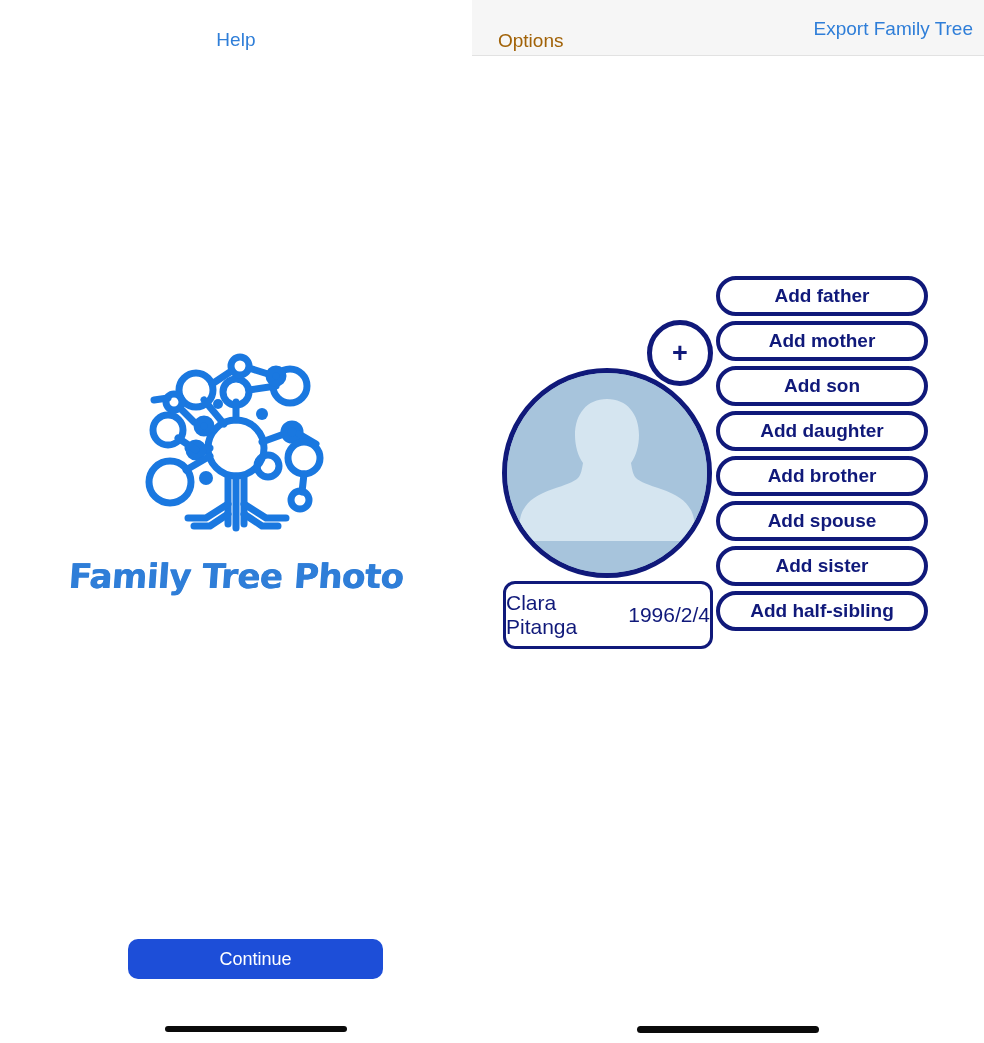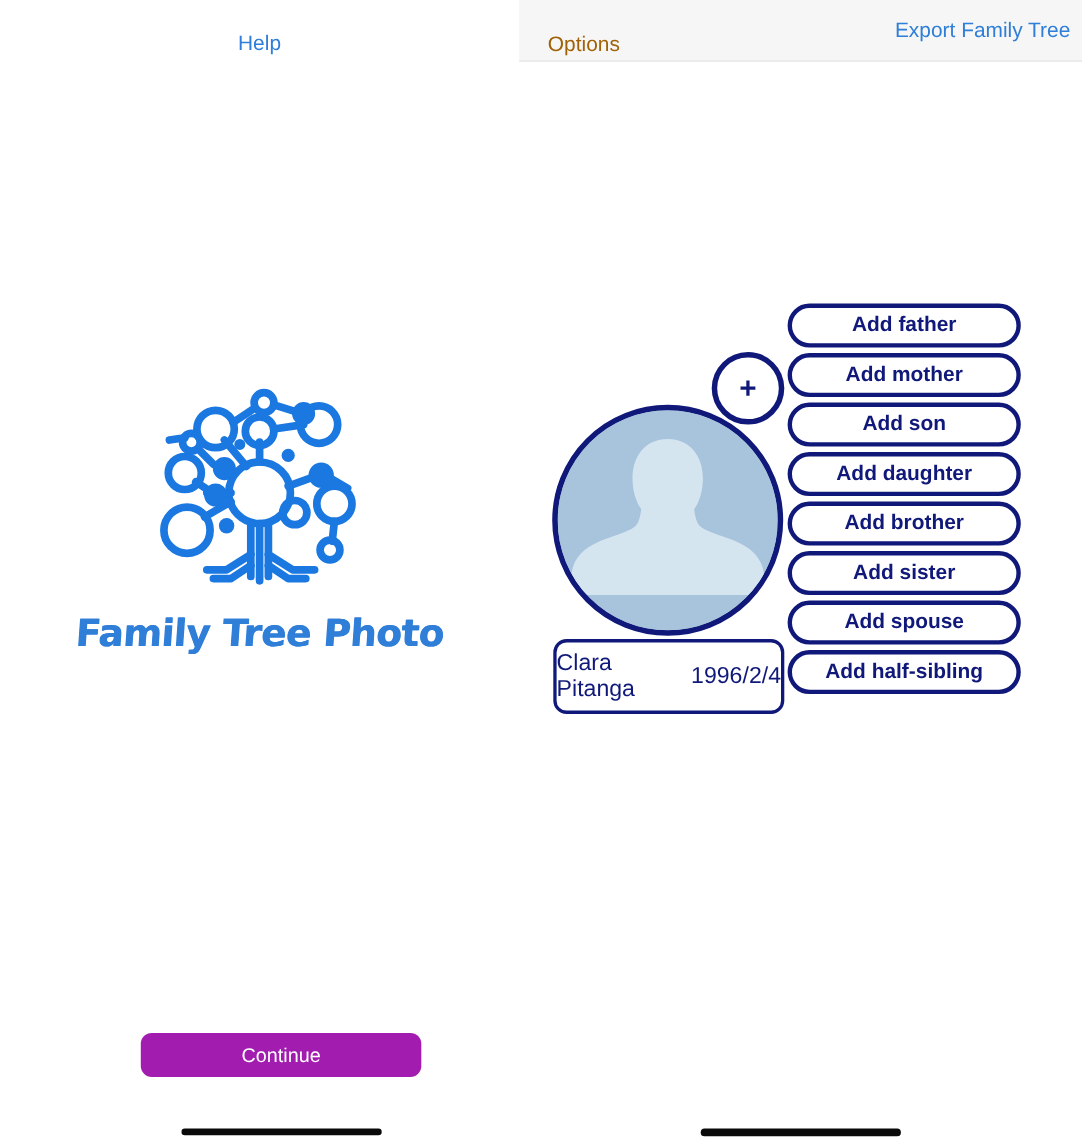--- a/index.html
+++ b/index.html
@@ -52,21 +52,21 @@
     font-family: "DejaVu Sans", sans-serif;
     letter-spacing: -0.5px;
     transform: skewX(-4deg);
     text-shadow: 0.6px 0 0 #2f7ed8;
   }
 
   #continue-button {
     position: absolute;
     left: 128px; top: 939px;
     width: 255px; height: 40px;
-    background: #a21caf;
+    background: #1d4ed8;
     border: none;
     border-radius: 10px;
     color: #ffffff;
     font-size: 18px;
     font-family: "Liberation Sans", sans-serif;
     cursor: pointer;
     padding: 0;
   }
 
   #home-indicator-left {
@@ -292,19 +292,19 @@
     <div class="pname">Clara Pitanga</div>
     <div class="pdate">1996/2/4</div>
   </div>
 
   <div id="action-stack">
     <div class="action-pill">Add father</div>
     <div class="action-pill">Add mother</div>
     <div class="action-pill">Add son</div>
     <div class="action-pill">Add daughter</div>
     <div class="action-pill">Add brother</div>
+    <div class="action-pill">Add spouse</div>
     <div class="action-pill">Add sister</div>
-    <div class="action-pill">Add spouse</div>
     <div class="action-pill">Add half-sibling</div>
   </div>
 
   <div id="home-indicator-right"></div>
 </div>
 
 </body></html>

